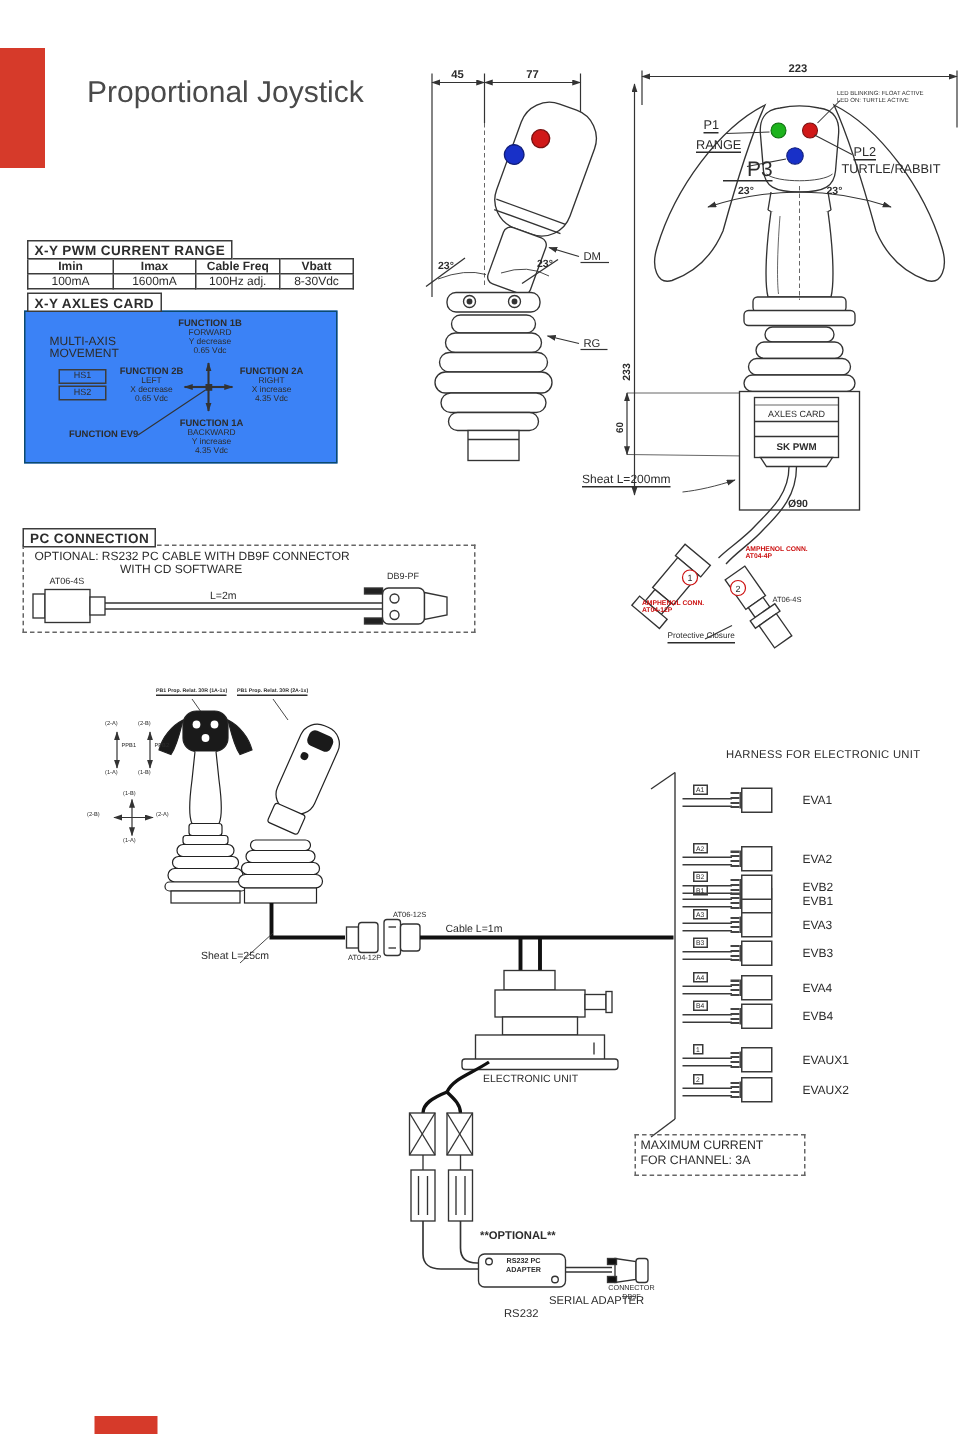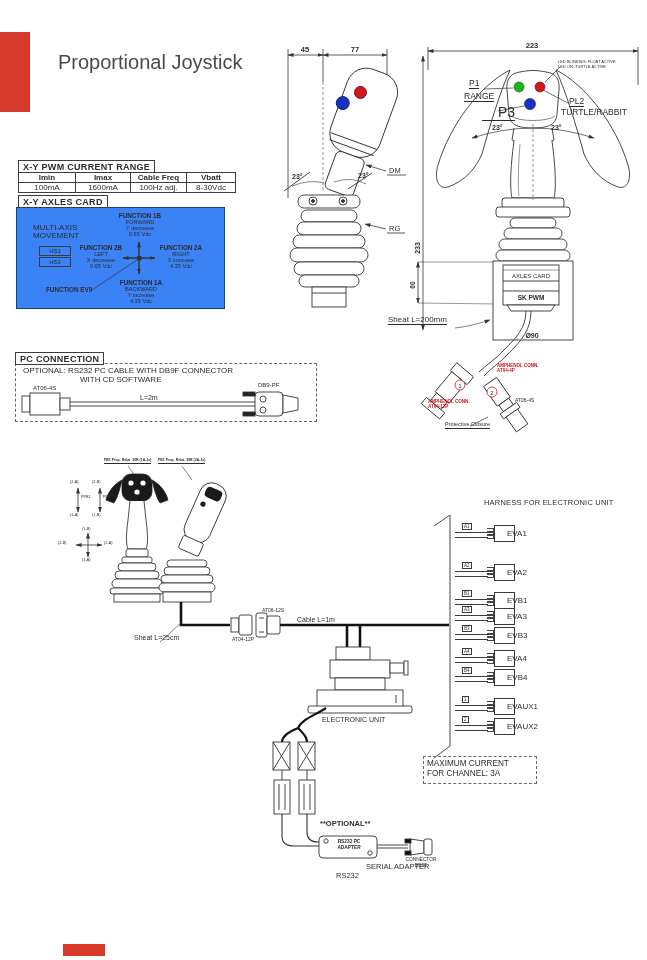--- a/index.html
+++ b/index.html
@@ -21,21 +21,21 @@
   .hrow { position:absolute; left:455px; width:150px; height:18px; }
   .hwires { position:absolute; left:0; top:7px; width:33px; height:3.6px;
             border-top:0.9px solid #3a3a3a; border-bottom:0.9px solid #3a3a3a; }
   .htag { position:absolute; left:7px; top:-2px; border:0.7px solid #3a3a3a; background:#fff;
           font-size:4.5px; line-height:5px; padding:0 1px; }
   .hplug { position:absolute; left:32px; top:0; display:flex; align-items:center; }
   .hplug .pins { width:6px; height:11px;
         background:repeating-linear-gradient(0deg,#444 0 1.4px,transparent 1.4px 3.2px);
         border-right:1px solid #444; }
   .hplug .pbody { width:19px; height:15px; border:1.8px solid #3a3a3a; background:#fff; }
-  .hlabel { position:absolute; left:52px; top:4px; font-size:8px;text-align:center; }
+  .hlabel { position:absolute; left:80px; top:4px; font-size:8px;text-align:center; }
   .red { color:#cc1111; }
   .u { border-bottom:0.8px solid #2c2c2c; }
   svg { position:absolute; overflow:visible; }
   svg text { font-family:"Liberation Sans", sans-serif; fill:#2c2c2c; }
 </style>
 </head>
 <body>
 
 <div class="canvas">
 
@@ -435,20 +435,29 @@
   </div>
   <div class="hrow" style="top:564px;">
     <div class="hwires"></div>
       <div class="htag">A2</div>
     <div class="hplug">
         <i class="pins"></i>
         <i class="pbody"></i>
       </div>
     <div class="hlabel">EVA2</div>
   </div>
+  <div class="hrow" style="top:583px;">
+    <div class="hwires"></div>
+      <div class="htag">B2</div>
+    <div class="hplug">
+        <i class="pins"></i>
+        <i class="pbody"></i>
+      </div>
+    <div class="hlabel">EVB2</div>
+  </div>
   <div class="hrow" style="top:608px;">
     <div class="hwires"></div>
       <div class="htag">A3</div>
     <div class="hplug">
         <i class="pins"></i>
         <i class="pbody"></i>
       </div>
     <div class="hlabel">EVA3</div>
   </div>
   <div class="hrow" style="top:627px;">

